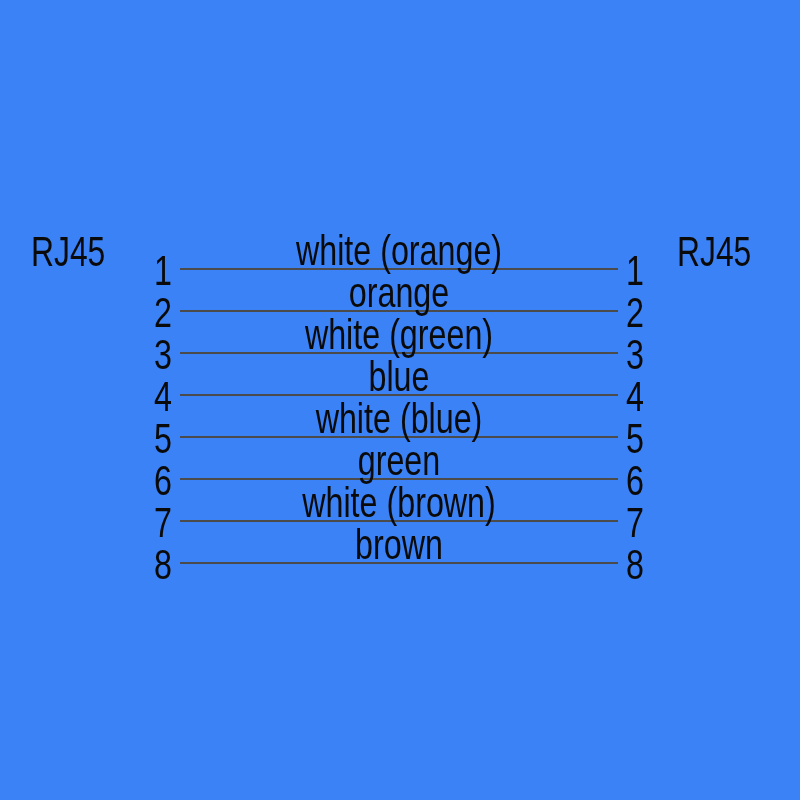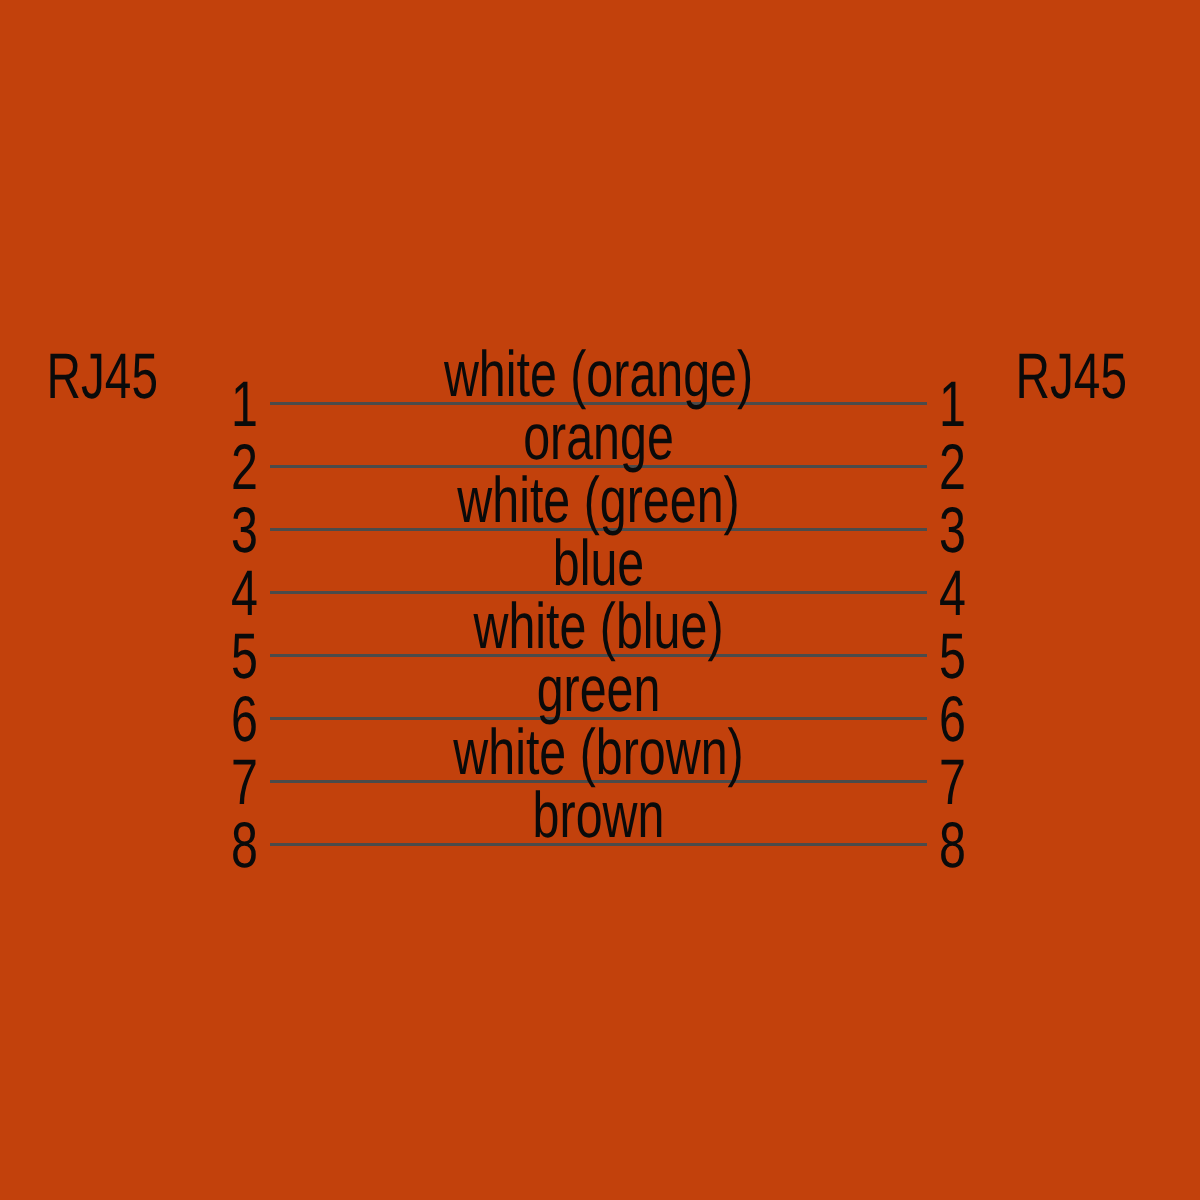--- a/index.html
+++ b/index.html
@@ -4,21 +4,21 @@
 <style>
   html, body {
     margin: 0;
     padding: 0;
     background: #ffffff;
   }
   .canvas {
     position: relative;
     width: 800px;
     height: 800px;
-    background: #c2410c;
+    background: #3b82f6;
     overflow: hidden;
     font-family: "Liberation Sans", sans-serif;
     color: #0a0a0a;
   }
   .txt {
     position: absolute;
     font-size: 43px;
     line-height: 43px;
     white-space: nowrap;
     color: #0a0a0a;

